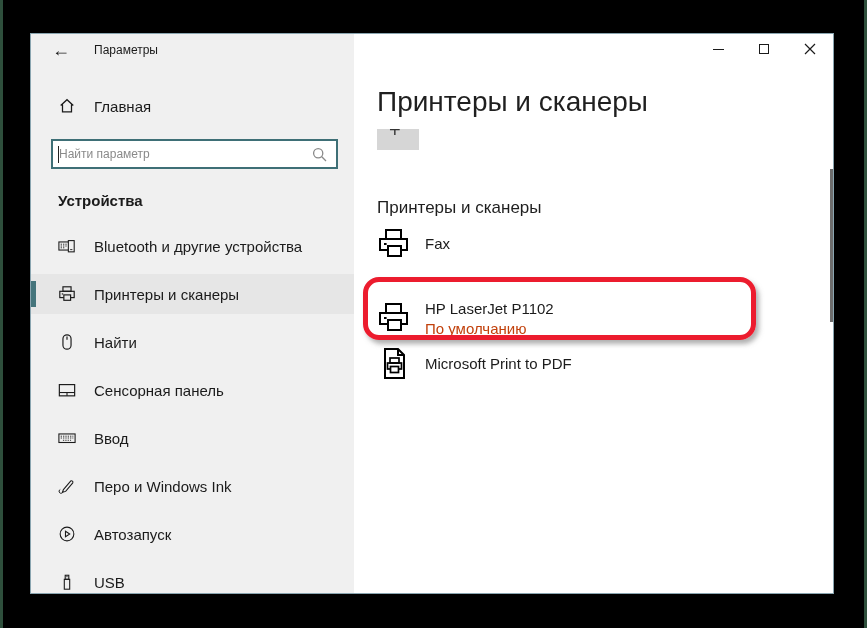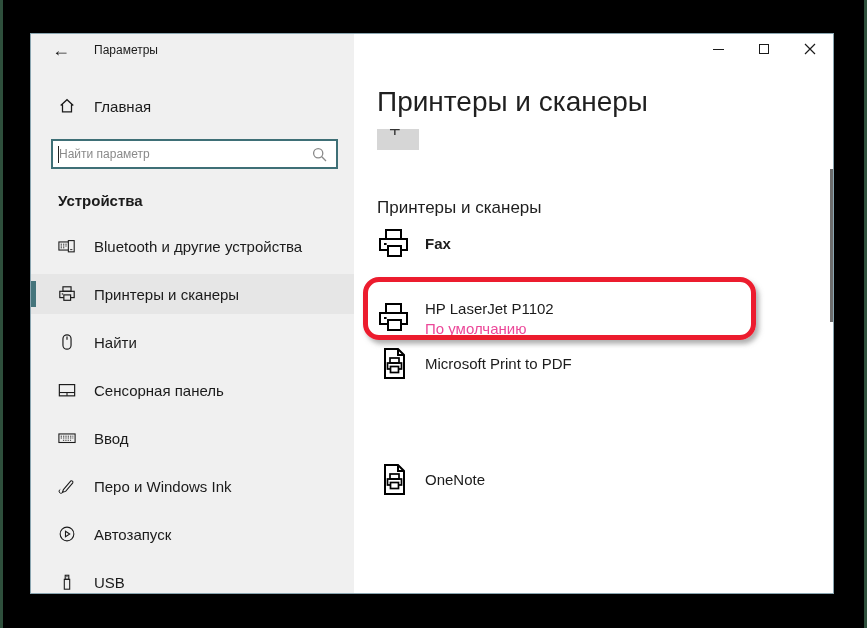--- a/index.html
+++ b/index.html
@@ -47,23 +47,23 @@
     background:#d6d6d6; overflow:hidden; cursor:default; }
   #add-btn span { position:absolute; left:12px; top:-10px; font-size:20px; color:#333; }
   #section-title { position:absolute; left:23px; top:164px; font-size:17px; font-weight:500;
     color:#1f1f1f; }
 
   .printer-row { position:absolute; left:23px; width:420px; display:flex;
     align-items:center; cursor:default; }
   .printer-row .picon { width:34px; height:34px; flex:0 0 34px; }
   .printer-row .ptext { margin-left:14px; }
   .printer-row .pname { font-size:15px; color:#1b1b1b; }
-  .printer-row .psub { font-size:15px; color:#ec4899; margin-top:3px; }
-
-  #row-fax { top:188px; height:44px;font-weight:bold; }
+  .printer-row .psub { font-size:15px; color:#c2410c; margin-top:3px; }
+
+  #row-fax { top:188px; height:44px; }
   #row-hp { top:252px; height:64px; }
   #row-pdf { top:308px; height:44px; }
   #row-xps { top:366px; height:44px; }
   #row-onenote { top:424px; height:44px; }
 
   #red-annotation { position:absolute; left:9px; top:243px; width:393px; height:63px;
     border:5px solid #ec1c2e; border-radius:16px;
     box-shadow:3px 4px 5px rgba(110,110,110,.55); pointer-events:none; }
 
   #scroll-thumb { position:absolute; left:476px; top:135px; width:3px; height:153px;
@@ -245,32 +245,20 @@
             <path d="M21 2 V8 H27" fill="none" stroke="#000" stroke-width="2"></path>
             <rect x="13" y="11" width="9" height="5" fill="none" stroke="#000" stroke-width="1.7"></rect>
             <rect x="10.5" y="16" width="14" height="6" fill="none" stroke="#000" stroke-width="1.7"></rect>
             <rect x="13.5" y="19.5" width="8" height="6" fill="#fff" stroke="#000" stroke-width="1.7"></rect>
           </svg>
       </span>
       <span class="ptext"><span class="pname">Microsoft Print to PDF</span></span>
     </div>
 
 
-    <div class="printer-row" id="row-onenote">
-      <span class="picon">
-        <svg width="34" height="34" viewBox="0 0 34 34">
-            <path d="M8 2 H21 L27 8 V31 H8 Z" fill="none" stroke="#000" stroke-width="2"></path>
-            <path d="M21 2 V8 H27" fill="none" stroke="#000" stroke-width="2"></path>
-            <rect x="13" y="11" width="9" height="5" fill="none" stroke="#000" stroke-width="1.7"></rect>
-            <rect x="10.5" y="16" width="14" height="6" fill="none" stroke="#000" stroke-width="1.7"></rect>
-            <rect x="13.5" y="19.5" width="8" height="6" fill="#fff" stroke="#000" stroke-width="1.7"></rect>
-          </svg>
-      </span>
-      <span class="ptext"><span class="pname">OneNote</span></span>
-    </div>
 
     <div id="red-annotation"></div>
     <div id="scroll-thumb"></div>
   </div>
 
   <div id="win-controls">
     <div class="winbtn">
       <span id="min-glyph"></span>
     </div>
     <div class="winbtn">

